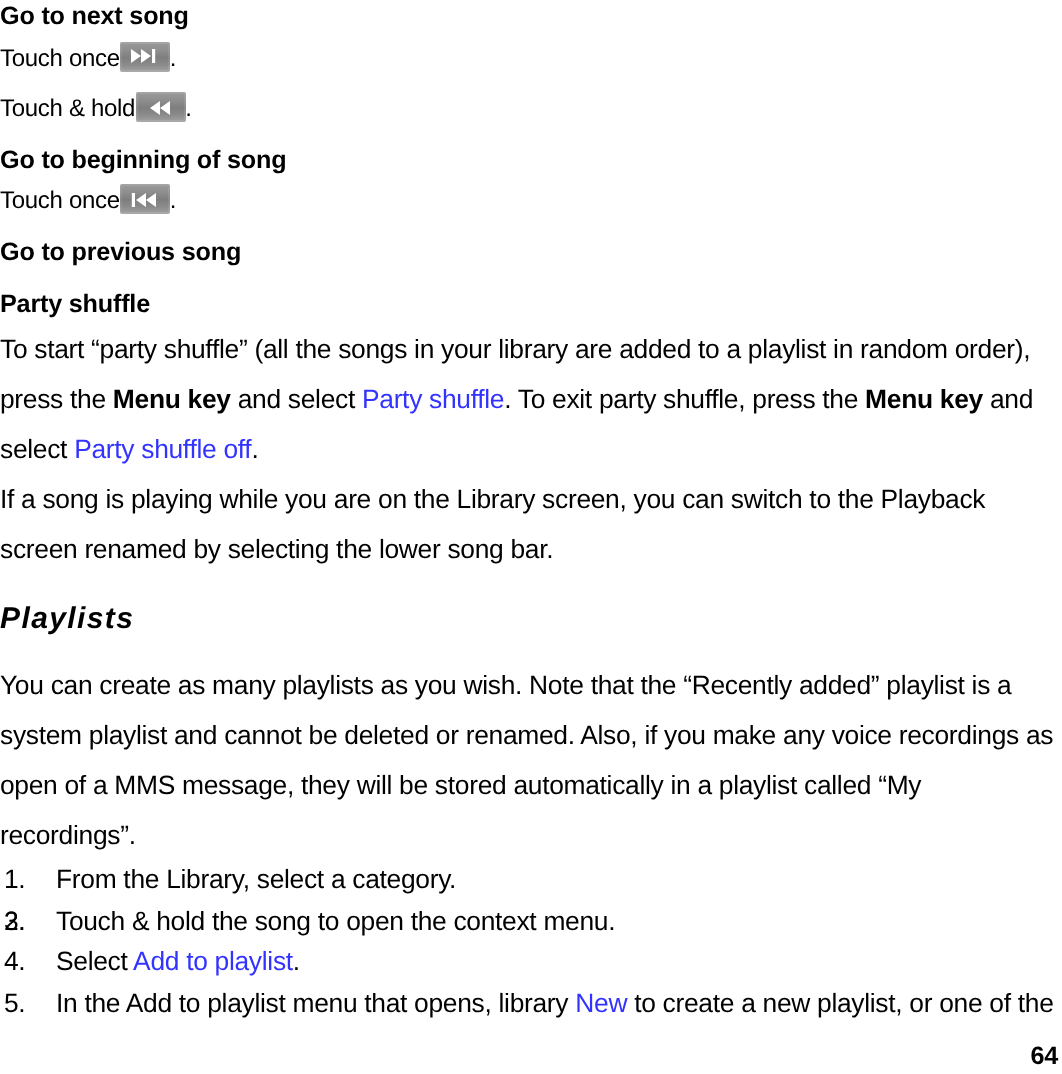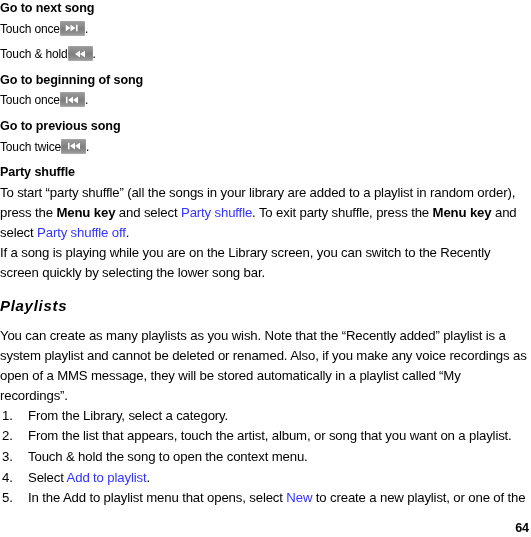--- a/index.html
+++ b/index.html
@@ -34,21 +34,21 @@
     font-size: 12.6px;
     font-weight: bold;
     line-height: 20.6px;
     margin: 0;
     letter-spacing: -0.1px;
     white-space: nowrap;
   }
   .body-para {
     font-size: 13.2px;
     font-weight: normal;
-    line-height: 20px;
+    line-height: 25px;
     margin: 0;
     letter-spacing: -0.15px;
     text-align: left;
   }
   b, .b {
     font-weight: bold;
   }
   .link {
     color: #3333ff;
   }
@@ -158,44 +158,39 @@
     <div class="h-bold">Go to beginning of song</div>
     <div class="touch-row"><span class="txt">Touch once</span><span class="btn-icon"><svg width="13" height="7" viewBox="0 0 13 7">
             <rect x="0.4" y="0" width="1.6" height="7" fill="#ffffff"></rect>
             <polygon points="7.5,0 7.5,7 2.5,3.5" fill="#ffffff"></polygon>
             <polygon points="12.5,0 12.5,7 7.5,3.5" fill="#ffffff"></polygon>
           </svg></span><span class="txt">.</span></div>
 
     <div class="gap-sm"></div>
 
     <div class="h-bold">Go to previous song</div>
-    <div class="touch-row"><span class="txt">Touch twice</span><span class="btn-icon"><svg width="13" height="7" viewBox="0 0 13 7">
-            <rect x="0.4" y="0" width="1.6" height="7" fill="#ffffff"></rect>
-            <polygon points="7.5,0 7.5,7 2.5,3.5" fill="#ffffff"></polygon>
-            <polygon points="12.5,0 12.5,7 7.5,3.5" fill="#ffffff"></polygon>
-          </svg></span><span class="txt">.</span></div>
 
     <div class="gap-sm"></div>
 
     <div class="h-bold">Party shuffle</div>
     <div class="body-para"><span>To start “party shuffle” (all the songs in your library are added to a playlist in random order), press the </span><span class="b">Menu key</span><span> and select </span><span class="link">Party shuffle</span><span>. To exit party shuffle, press the </span><span class="b">Menu key</span><span> and select </span><span class="link">Party shuffle off</span><span>.</span></div>
-    <div class="body-para">If a song is playing while you are on the Library screen, you can switch to the Recently screen quickly by selecting the lower song bar.</div>
+    <div class="body-para">If a song is playing while you are on the Library screen, you can switch to the Playback screen renamed by selecting the lower song bar.</div>
 
     <div class="gap-lg"></div>
 
     <div class="section-title">Playlists</div>
 
     <div class="gap-md"></div>
 
     <div class="body-para">You can create as many playlists as you wish. Note that the “Recently added” playlist is a system playlist and cannot be deleted or renamed. Also, if you make any voice recordings as open of a MMS message, they will be stored automatically in a playlist called “My recordings”.</div>
 
     <ol class="num-list">
       <li><span class="num">1.</span><span>From the Library, select a category.</span><span class="link"></span><span></span></li>
-      <li><span class="num">2.</span><span>From the list that appears, touch the artist, album, or song that you want on a playlist.</span><span class="link"></span><span></span></li>
+      <li><span class="num">2.</span><span class="link"></span><span></span></li>
       <li><span class="num">3.</span><span>Touch &amp; hold the song to open the context menu.</span><span class="link"></span><span></span></li>
       <li><span class="num">4.</span><span>Select </span><span class="link">Add to playlist</span><span>.</span></li>
-      <li><span class="num">5.</span><span>In the Add to playlist menu that opens, select </span><span class="link">New</span><span> to create a new playlist, or one of the</span></li>
+      <li><span class="num">5.</span><span>In the Add to playlist menu that opens, library </span><span class="link">New</span><span> to create a new playlist, or one of the</span></li>
     </ol>
 
   </div>
 
   <div class="page-number">64</div>
 </div>
 
 </body></html>

